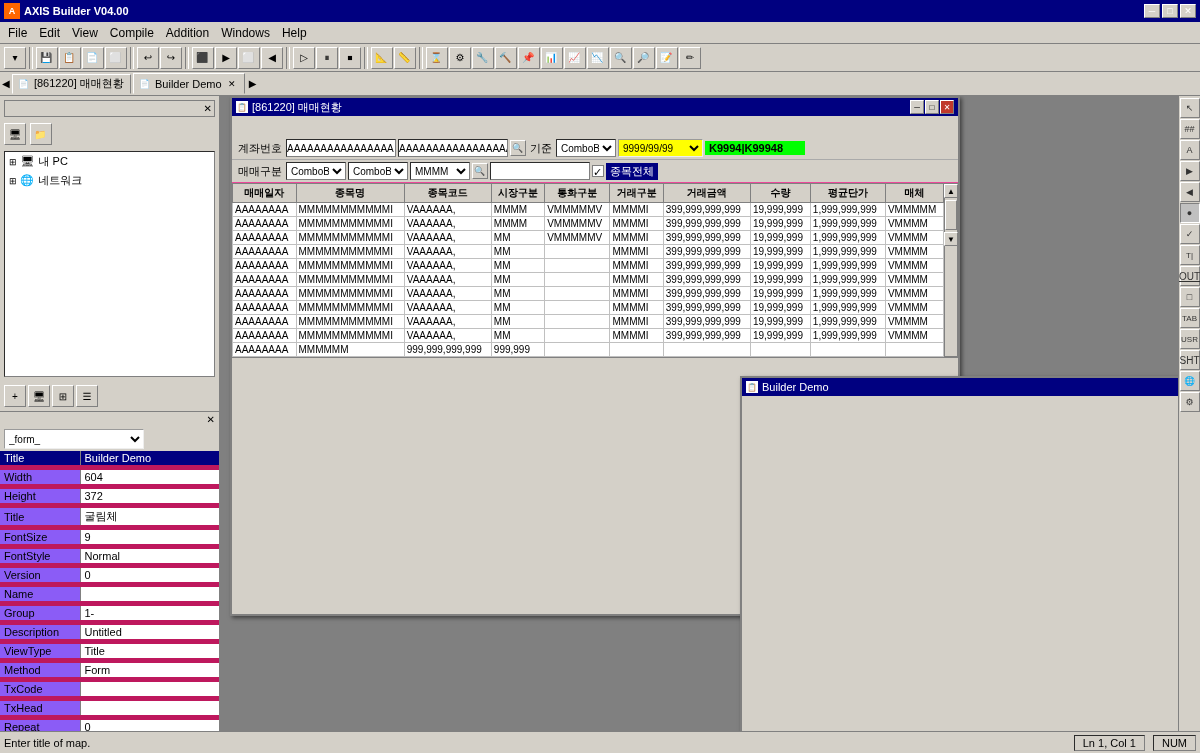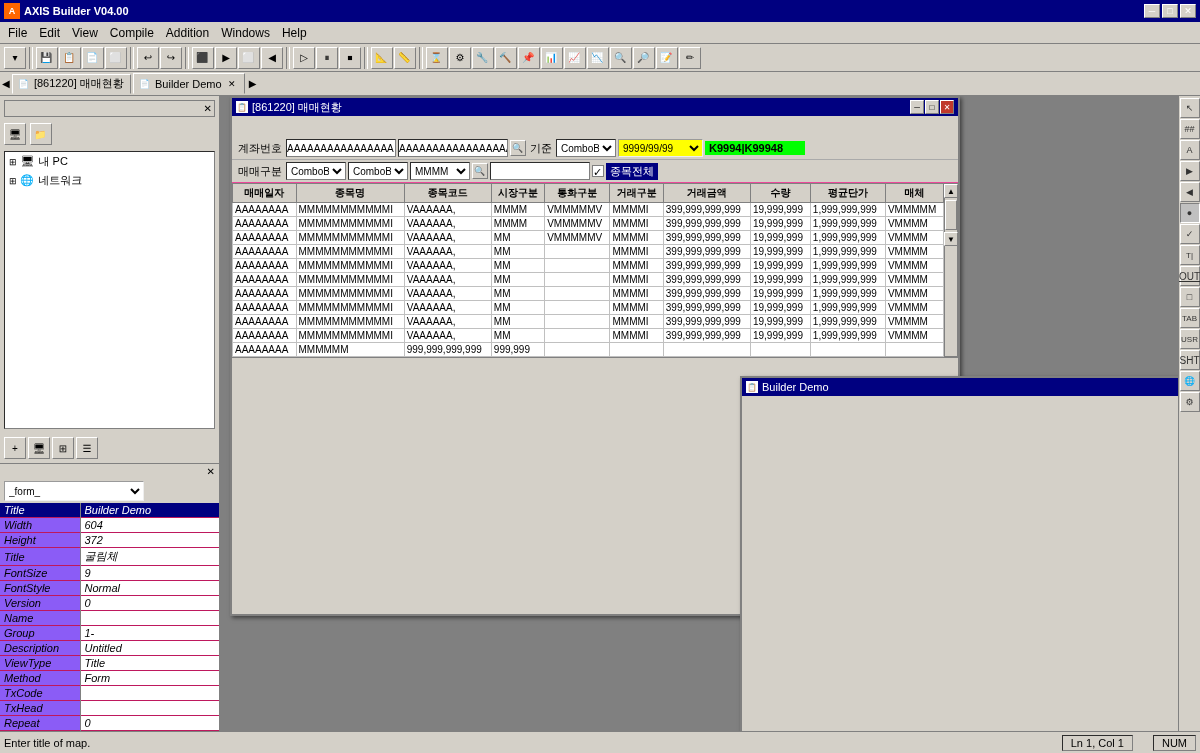--- a/index.html
+++ b/index.html
@@ -35,21 +35,21 @@
     .tree-item .expand { font-size: 9px; cursor: pointer; }
     
     .panel-toolbar { display: flex; align-items: center; gap: 2px; padding: 4px; }
     .panel-btn { width: 22px; height: 22px; background: #d4d0c8; border: 1px solid; border-color: #ffffff #808080 #808080 #ffffff; display: flex; align-items: center; justify-content: center; font-size: 10px; cursor: pointer; }
 
     
     .props-panel { background: #d4d0c8; border-top: 1px solid #808080; }
     .props-header { display: flex; align-items: center; justify-content: space-between; padding: 2px 4px; font-size: 11px; }
     .props-combo { height: 20px; font-size: 10px; border: 1px inset; background: white; width: 140px; }
     .props-table { width: 100%; border-collapse: collapse; font-size: 11px; }
-    .props-table tr { border-bottom: 1px solid #be185d; font-style: italic; }
+    .props-table tr { border-bottom: 5px solid #be185d; }
     .props-table tr.selected td { background: #000080; color: white; }
     .props-table td { padding: 1px 4px; vertical-align: middle; }
     .props-table td:first-child { width: 80px; background: #8b5cf6; border-right: 1px solid #808080; }
     .props-table td:last-child { background: white; }
     .props-table tr.selected td:last-child { background: #000080; color: white; }
     .props-scroll { max-height: 280px; overflow-y: auto; }
 
     
     .right-toolbar { width: 22px; background: #d4d0c8; border-left: 1px solid #808080; display: flex; flex-direction: column; align-items: center; padding: 2px 0; gap: 1px; }
     .right-btn { width: 20px; height: 20px; background: #d4d0c8; border: 1px solid; border-color: #ffffff #808080 #808080 #ffffff; display: flex; align-items: center; justify-content: center; font-size: 9px; cursor: pointer; color: #333; }
@@ -82,21 +82,21 @@
     .data-table td { border: 1px solid #c0c0c0; padding: 1px 2px; white-space: nowrap; overflow: hidden; font-size: 10px; background: white; }
     .table-scroll { overflow: auto; }
 
     
     .builder-window { position: absolute; background: #d4d0c8; border: 2px solid #808080; box-shadow: 2px 2px 4px rgba(0,0,0,0.5); }
     .builder-content { background: #d4d0c8; }
 
     
     .status-bar { background: #d4d0c8; height: 22px; display: flex; align-items: center; padding: 0 4px; border-top: 1px solid #808080; justify-content: space-between; }
     .status-text { font-size: 11px; }
-    .status-right { display: flex; gap: 20px; font-size: 11px; margin-left: 33px; }
+    .status-right { display: flex; gap: 8px; font-size: 11px; margin-left: 33px; }
     .status-item { border: 1px inset #808080; padding: 1px 8px; background: #d4d0c8; }
 
     .scrollbar-v { width: 14px; background: #d4d0c8; border: 1px solid #808080; display: flex; flex-direction: column; align-items: center; }
     .scroll-arrow { width: 14px; height: 14px; background: #d4d0c8; border: 1px solid; border-color: #ffffff #808080 #808080 #ffffff; display: flex; align-items: center; justify-content: center; font-size: 8px; cursor: pointer; }
     .scroll-thumb { width: 12px; height: 30px; background: #d4d0c8; border: 1px solid; border-color: #ffffff #808080 #808080 #ffffff; margin: 2px auto; }
 
     .tab-bar-wrap { display: flex; align-items: center; background: #d4d0c8; height: 24px; border-bottom: 1px solid #808080; }
   </style>
 </head>
 <body>

